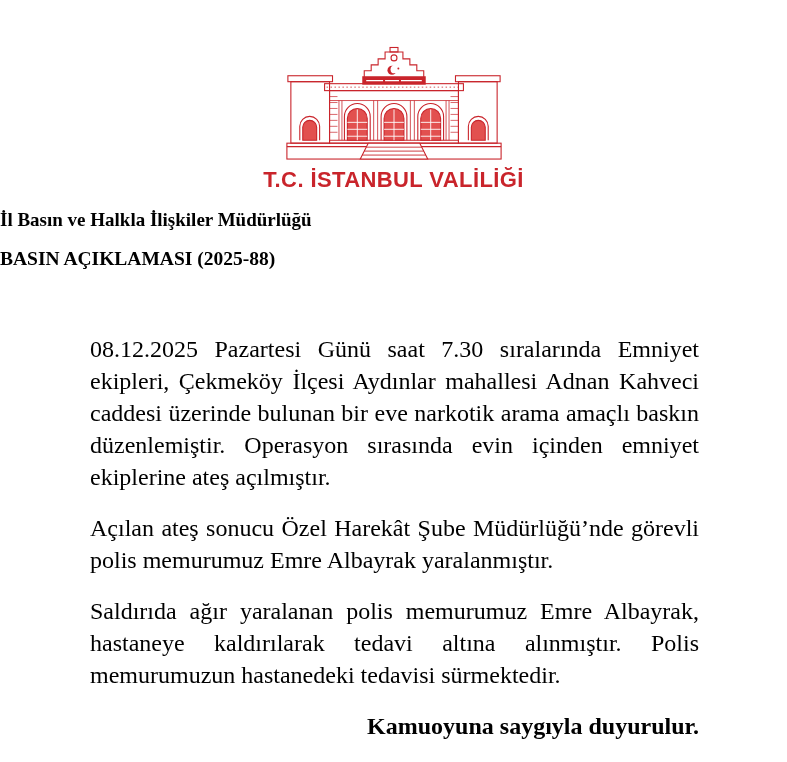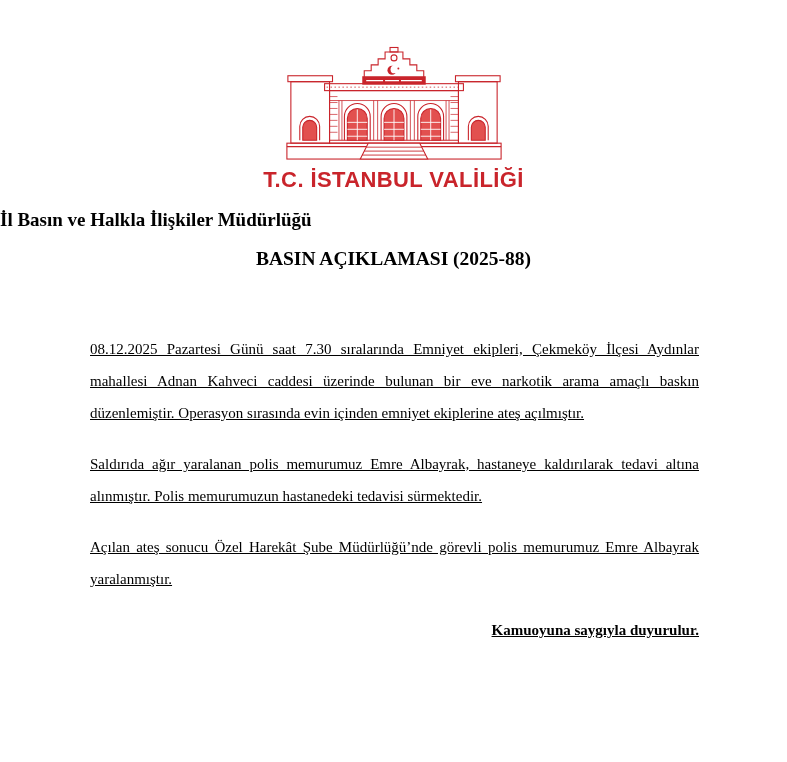--- a/index.html
+++ b/index.html
@@ -23,32 +23,30 @@
     line-height: 26px;
   }
   .dept-title {
     text-align: left;
     font-weight: 700;
     font-size: 19px;
     margin-top: 15px;
     line-height: 24px;
   }
   .release-title {
-    text-align: center;
     font-weight: 700;
     font-size: 19.5px;
     margin-top: 15px;
     line-height: 24px;
   }
   .content {
     margin: 62px 88px 0 90px;
-    font-size: 15px;
+    font-size: 24px;
     line-height: 32px;
     text-align: justify;
-    text-decoration: underline;
   }
   .content p { margin: 0 0 19px 0; }
   .content p.no-gap { margin-bottom: 0; }
   .closing { font-weight: 700; margin: 0; text-align: right; }
 </style>
 </head>
 <body>
 
 <div class="page">
 
@@ -108,18 +106,18 @@
   </div>
 
   <div class="org-name">T.C. İSTANBUL VALİLİĞİ</div>
 
   <div class="dept-title">İl Basın ve Halkla İlişkiler Müdürlüğü</div>
 
   <div class="release-title">BASIN AÇIKLAMASI (2025-88)</div>
 
   <div class="content">
     <p>08.12.2025 Pazartesi Günü saat 7.30 sıralarında Emniyet ekipleri, Çekmeköy İlçesi Aydınlar mahallesi Adnan Kahveci caddesi üzerinde bulunan bir eve narkotik arama amaçlı baskın düzenlemiştir. Operasyon sırasında evin içinden emniyet ekiplerine ateş açılmıştır.</p>
+    <p>Açılan ateş sonucu Özel Harekât Şube Müdürlüğü’nde görevli polis memurumuz Emre Albayrak yaralanmıştır.</p>
     <p>Saldırıda ağır yaralanan polis memurumuz Emre Albayrak, hastaneye kaldırılarak tedavi altına alınmıştır. Polis memurumuzun hastanedeki tedavisi sürmektedir.</p>
-    <p>Açılan ateş sonucu Özel Harekât Şube Müdürlüğü’nde görevli polis memurumuz Emre Albayrak yaralanmıştır.</p>
     <p class="closing">Kamuoyuna saygıyla duyurulur.</p>
   </div>
 
 </div>
 
 </body></html>

